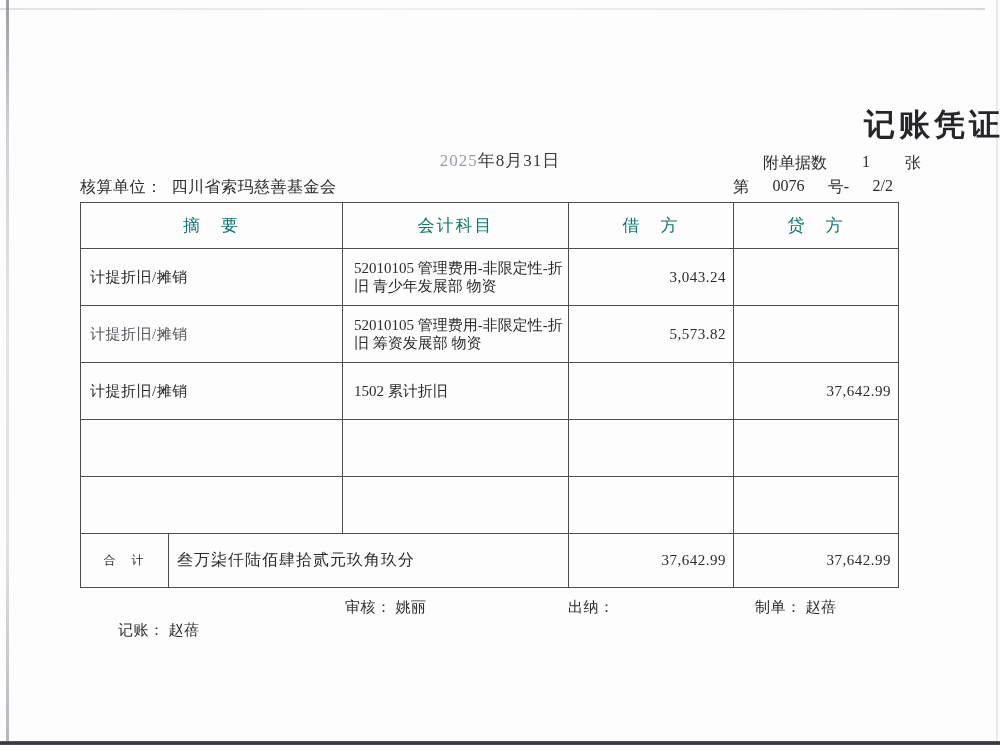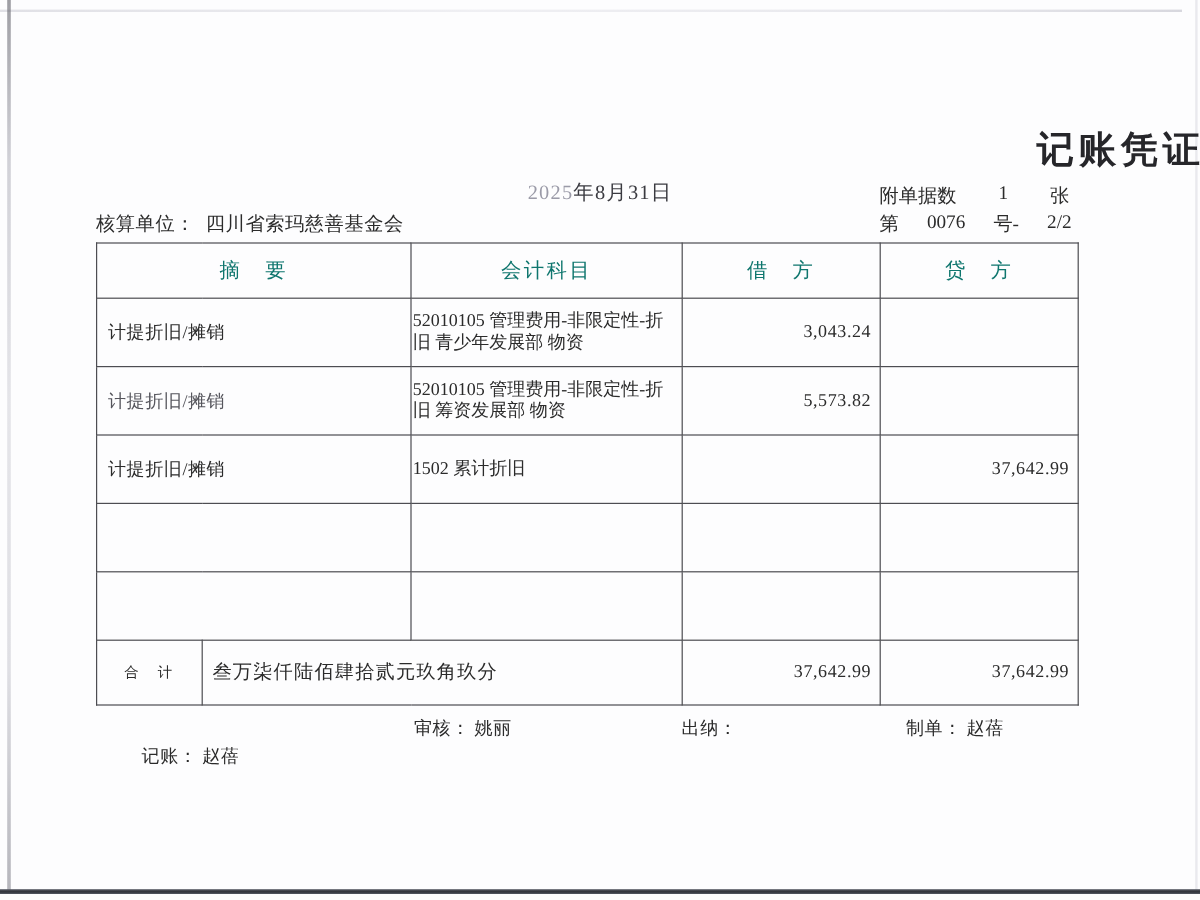--- a/index.html
+++ b/index.html
@@ -54,21 +54,21 @@
     position: absolute; left: 0; top: 149px;
     width: 1000px;
     text-align: center;
     font-size: 17px;
     letter-spacing: 1px;
   }
   .date-year { color: #9b9ba8; }
   .date-rest { color: #3a3a40; }
 
   .attach-line {
-    position: absolute; left: 733px; top: 153px;
+    position: absolute; left: 763px; top: 153px;
     width: 158px;
     display: flex; justify-content: space-between;
     font-size: 16px;
   }
   .number-line {
     position: absolute; left: 733px; top: 177px;
     width: 160px;
     display: flex; justify-content: space-between;
     font-size: 16px;
   }
@@ -93,21 +93,21 @@
   }
   tr.hdr td {
     height: 46px;
     text-align: center;
     font-size: 17px;
     letter-spacing: 2px;
     color: #0f766e;
   }
   tr.body-row td { height: 57px; }
   td.cell-summary { padding-left: 9px; font-size: 15px; letter-spacing: .5px; }
-  td.cell-account { padding: 2px 3px 2px 1px; font-size: 15px; line-height: 1.2; word-break: break-all; }
+  td.cell-account { padding: 2px 3px 2px 11px; font-size: 15px; line-height: 1.2; word-break: break-all; }
   td.cell-num { text-align: right; padding-right: 7px; font-size: 15px; letter-spacing: .5px; }
   tr.row-2 .cell-summary { color: #55555c; }
   tr.total-row td { height: 54px; }
   td.cell-total-label { text-align: center; font-size: 12px; letter-spacing: 2px; }
   td.cell-words { padding-left: 8px; font-size: 16px; letter-spacing: 1px; }
   tr.total-row .cell-num { font-size: 15px; }
 
   .signatures { position: absolute; left: 0; top: 598px; width: 1000px; font-size: 15px; }
   .sig { position: absolute; top: 0; white-space: nowrap; letter-spacing: .5px; }
   .sig-book   { left: 118px; margin-top: 23px; }

